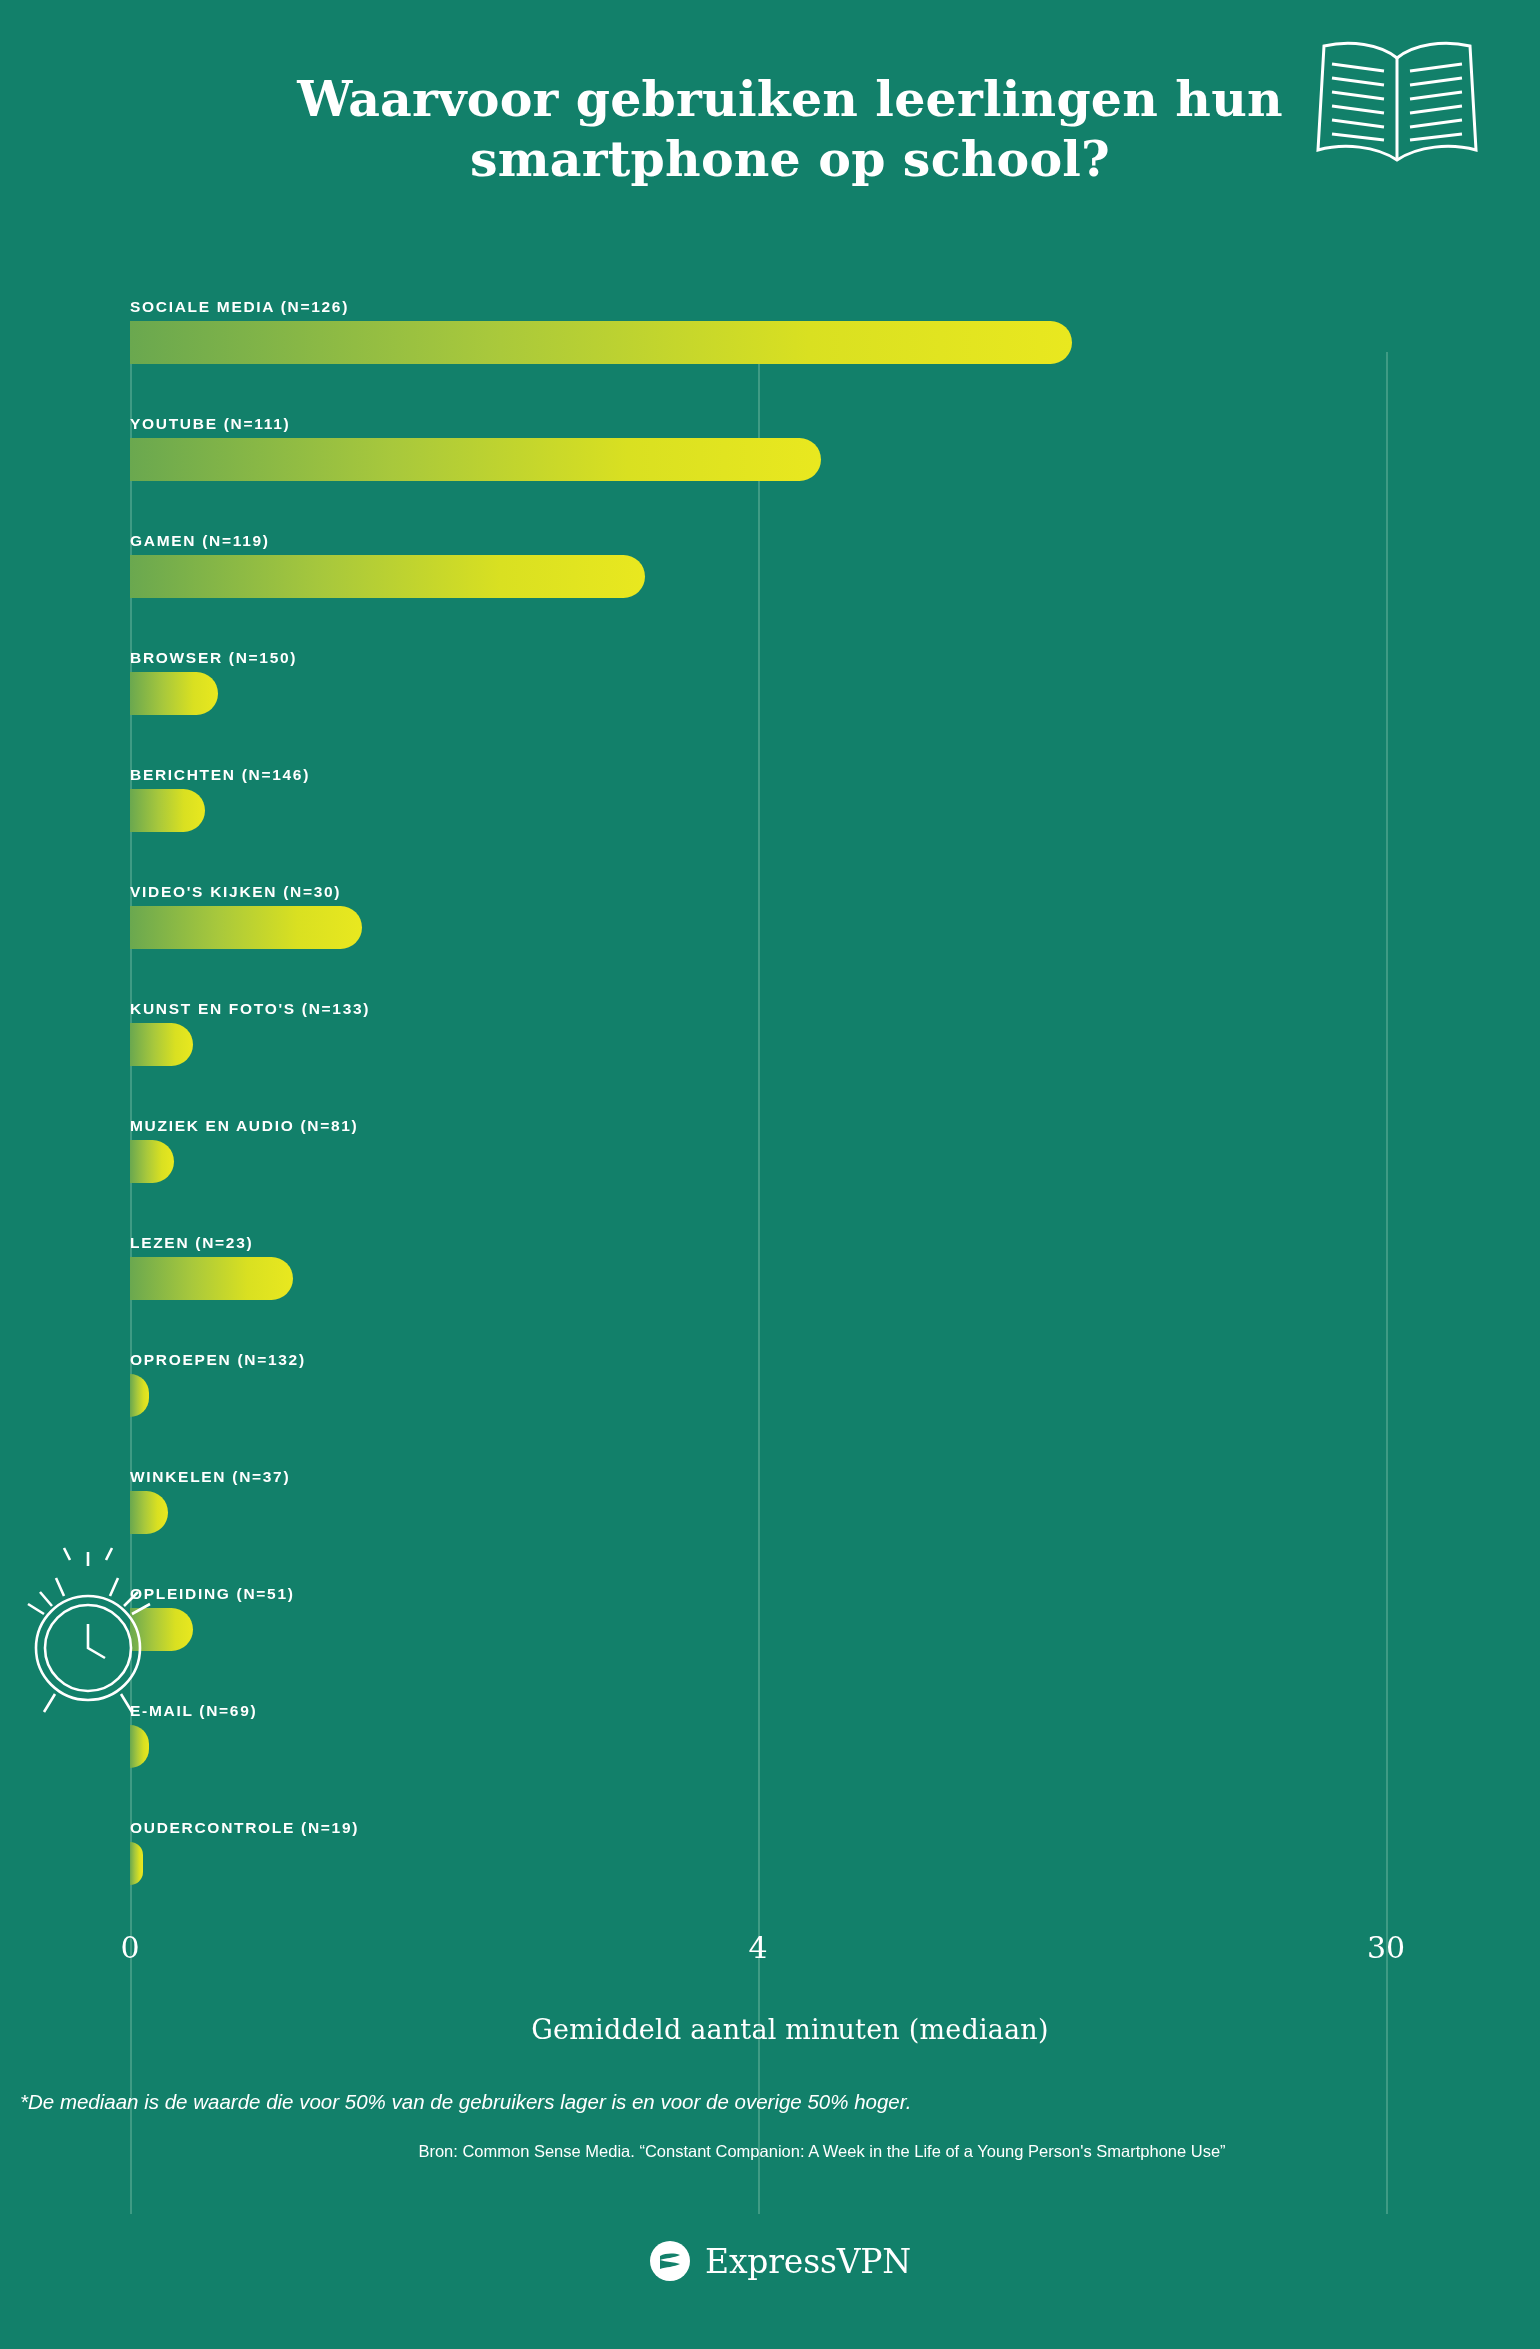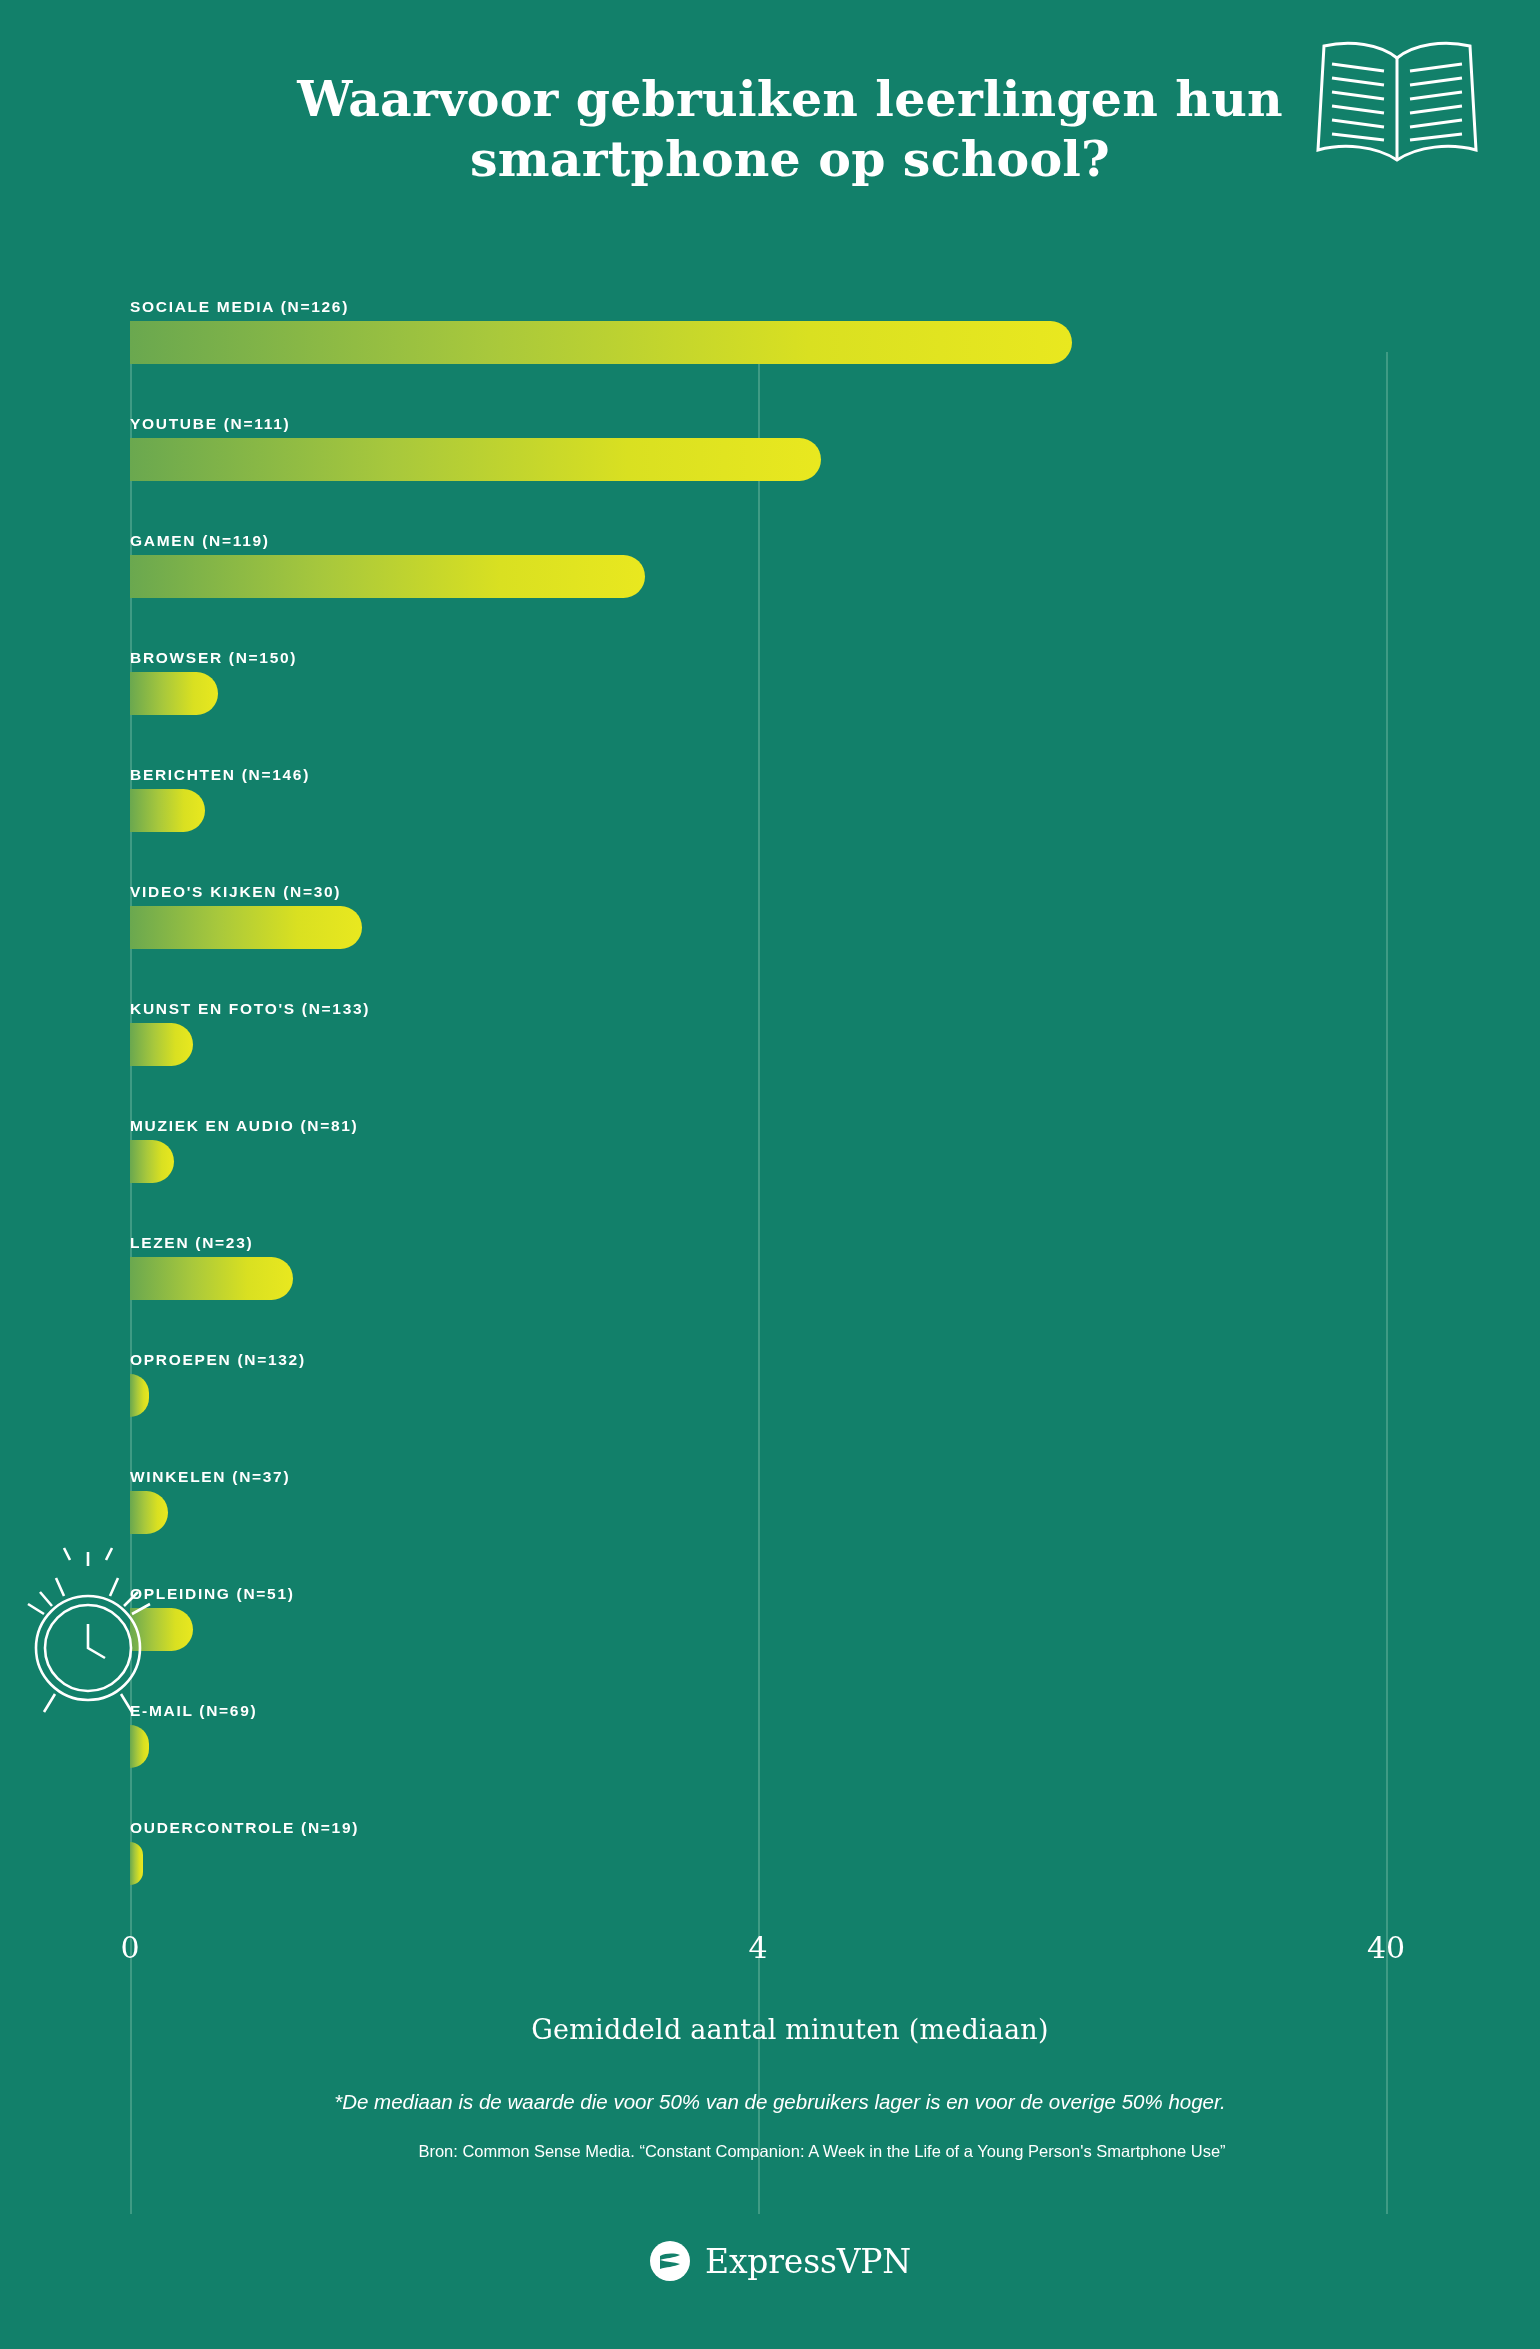--- a/index.html
+++ b/index.html
@@ -143,21 +143,21 @@
     box-sizing: border-box;
     margin-top: 19px;
   }
 
   
   .footnote {
     position: absolute;
     left: 0;
     top: 2090px;
     width: 1540px;
-    text-align: center;
+    text-align: left;
     font-size: 20.5px;
     color: #ffffff;
     font-style: italic;
     padding-left: 20px;
     box-sizing: border-box;
   }
   .source {
     position: absolute;
     left: 0;
     top: 2142px;
@@ -276,21 +276,21 @@
           <div class="row-label">OUDERCONTROLE (N=19)</div>
           <div class="bar" style="width:13px;"></div>
         </div>
       </div>
     </div>
   </div>
 
   <div class="axis-ticks">
     <div class="tick" style="left:0px;">0</div>
     <div class="tick" style="left:628px;">4</div>
-    <div class="tick" style="left:1256px;">40</div>
+    <div class="tick" style="left:1256px;">30</div>
   </div>
 
   <div class="axis-title">Gemiddeld aantal minuten (mediaan)</div>
 
   <div class="footnote">*De mediaan is de waarde die voor 50% van de gebruikers lager is en voor de overige 50% hoger.</div>
   <div class="source">Bron: Common Sense Media. “Constant Companion: A Week in the Life of a Young Person's Smartphone Use”</div>
 
   <div class="clock-icon">
     <svg viewBox="0 0 180 185" width="180" height="185" fill="none" stroke="#ffffff" stroke-width="2.6">
       <circle cx="78" cy="108" r="52"></circle>

